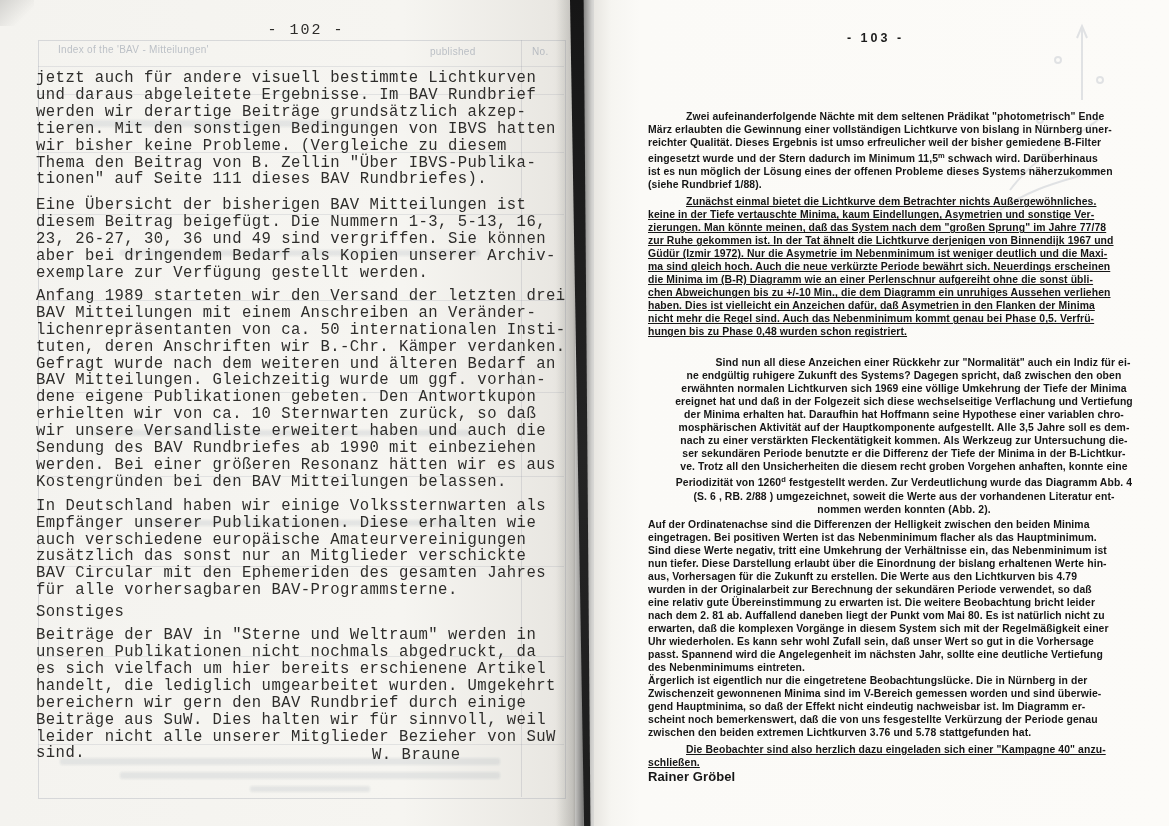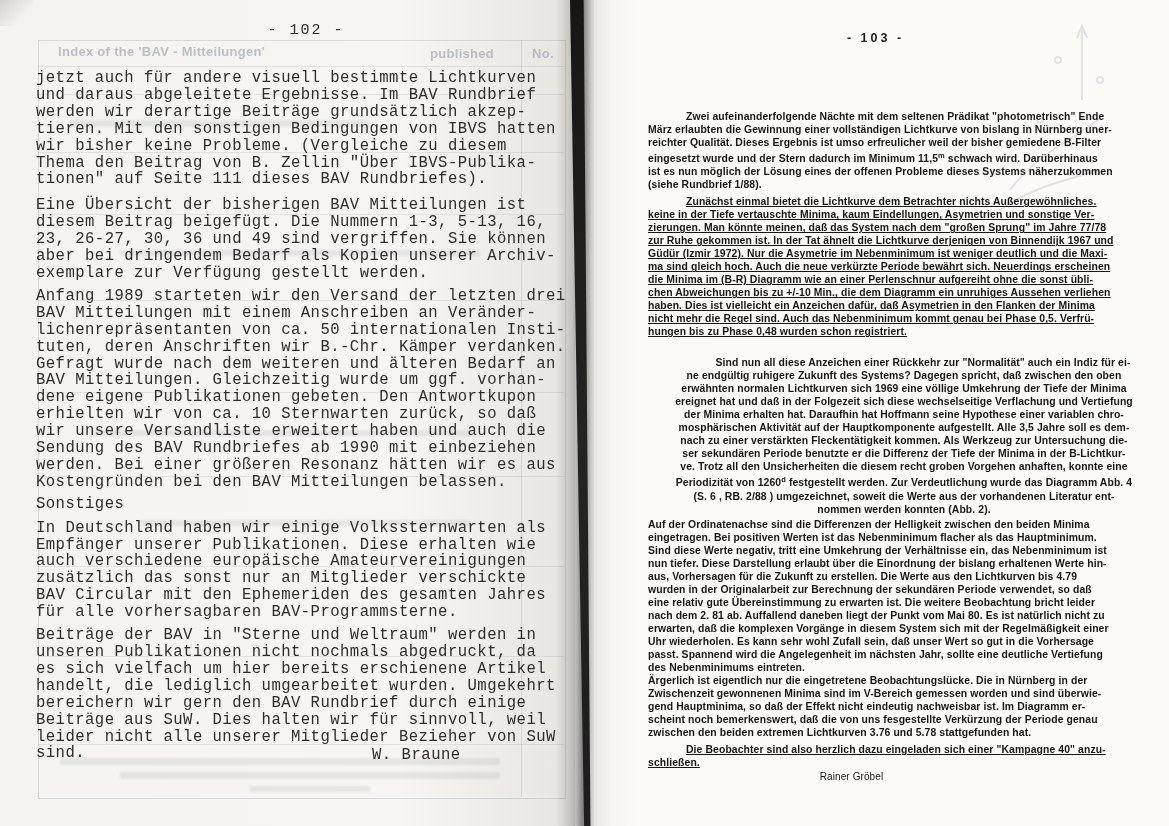--- a/index.html
+++ b/index.html
@@ -21,21 +21,21 @@
       font-family:"Liberation Mono","DejaVu Sans Mono",monospace;
       font-size:15.6px;letter-spacing:0.5px;color:#2e2d2b;}
 
   
   .ghost-rect{position:absolute;left:38px;top:40px;width:526px;height:757px;
       border:1px solid rgba(145,152,165,0.30);pointer-events:none;}
   .ghost-vline{position:absolute;left:521px;top:40px;width:1px;height:757px;
       background:rgba(145,152,165,0.26);}
   .ghost-hline{position:absolute;left:38px;width:526px;height:1px;background:rgba(145,152,165,0.20);}
   .ghost-text{position:absolute;color:#8d96a4;opacity:0.55;filter:blur(0.4px);
-      font-size:13px;letter-spacing:0.3px;font-weight:bold;}
+      font-size:10px;letter-spacing:0.3px;}
   .ghost-bar{position:absolute;background:rgba(139,148,162,0.16);filter:blur(1px);border-radius:2px;}
 
   
   .gutter-soft{position:absolute;left:556px;top:0;width:56px;height:826px;
       background:linear-gradient(90deg,rgba(70,70,70,0) 0%,rgba(60,60,60,0.18) 30%,
                  rgba(25,25,25,0.55) 48%,rgba(60,60,60,0.22) 64%,rgba(255,255,255,0) 82%);}
   .gutter-core{position:absolute;left:570px;top:0;width:22px;height:826px;
       background:linear-gradient(180deg,#161616 0%,#242424 55%,#1d1d1d 100%);
       clip-path:polygon(0% 0%,62% 0%,93% 100%,64% 100%);}
 
@@ -45,21 +45,21 @@
   .pr{white-space:pre-line;margin:0;font-size:10.4px;line-height:13px;font-weight:700;
       color:#161616;letter-spacing:0.1px;}
   .pr sup{font-size:7.5px;font-weight:700;}
   .ind{text-indent:38px;}
   .pr-col{position:absolute;left:648px;top:110px;width:512px;}
   .mtp4{margin-top:4px;text-decoration:underline;} .mtp7{margin-top:18px;text-align:center;} .mtp2{margin-top:2px;} .mtp0{margin-top:0;}
   .pageno-right{position:absolute;left:648px;top:31px;width:455px;text-align:center;
       font-size:12.5px;font-weight:700;letter-spacing:3px;color:#1c1c1c;}
   .title-right{position:absolute;left:648px;top:66px;width:455px;text-align:center;
       font-size:15px;font-weight:700;letter-spacing:3.2px;color:#222;margin:0;}
-  .sig-right{margin:1px 105px 0 0;text-align:center;font-size:10px;font-weight:400;color:#161616;}
+  .sig-right{margin:1px 105px 0 0;text-align:left;font-size:13px;font-weight:700;color:#161616;}
 
   .ghost-svg{position:absolute;left:980px;top:0;pointer-events:none;opacity:0.5;}
   .corner-mark{position:absolute;left:0;top:0;width:34px;height:26px;
       background:linear-gradient(135deg,rgba(150,150,148,0.35),rgba(255,255,255,0) 70%);}
 </style>
 </head>
 <body>
 
 <div class="scan">
 
@@ -109,27 +109,27 @@
 lichenrepräsentanten von ca. 50 internationalen Insti-
 tuten, deren Anschriften wir B.-Chr. Kämper verdanken.
 Gefragt wurde nach dem weiteren und älteren Bedarf an
 BAV Mitteilungen. Gleichzeitig wurde um ggf. vorhan-
 dene eigene Publikationen gebeten. Den Antwortkupon
 erhielten wir von ca. 10 Sternwarten zurück, so daß
 wir unsere Versandliste erweitert haben und auch die
 Sendung des BAV Rundbriefes ab 1990 mit einbeziehen
 werden. Bei einer größeren Resonanz hätten wir es aus
 Kostengründen bei den BAV Mitteilungen belassen.</p>
-      <p class="tw mt5">Sonstiges</p>
       <p class="tw mt7">In Deutschland haben wir einige Volkssternwarten als
 Empfänger unserer Publikationen. Diese erhalten wie
 auch verschiedene europäische Amateurvereinigungen
 zusätzlich das sonst nur an Mitglieder verschickte
 BAV Circular mit den Ephemeriden des gesamten Jahres
 für alle vorhersagbaren BAV-Programmsterne.</p>
+      <p class="tw mt5">Sonstiges</p>
       <p class="tw mt6">Beiträge der BAV in "Sterne und Weltraum" werden in
 unseren Publikationen nicht nochmals abgedruckt, da
 es sich vielfach um hier bereits erschienene Artikel
 handelt, die lediglich umgearbeitet wurden. Umgekehrt
 bereichern wir gern den BAV Rundbrief durch einige
 Beiträge aus SuW. Dies halten wir für sinnvoll, weil
 leider nicht alle unserer Mitglieder Bezieher von SuW
 sind.</p>
     </div>
 

